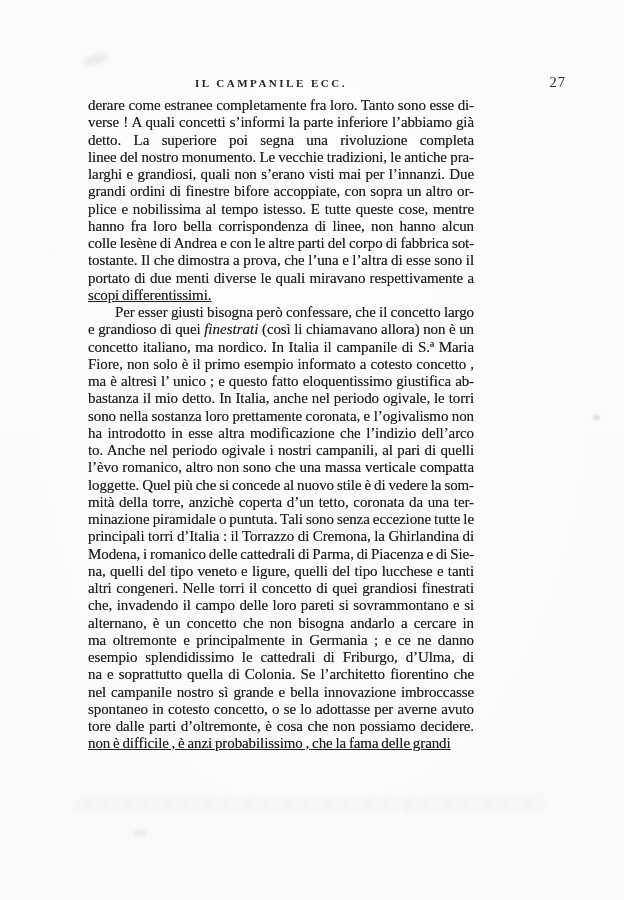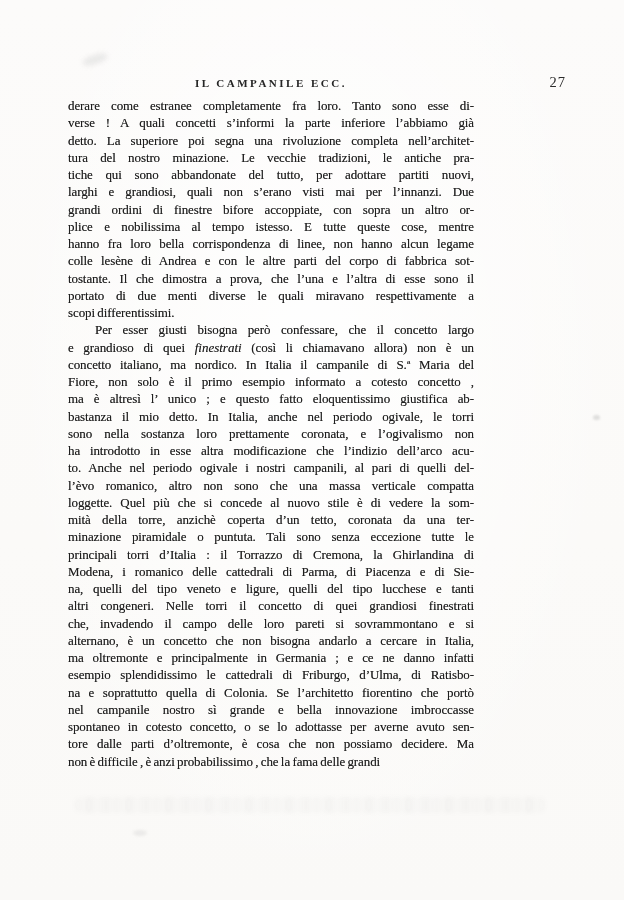--- a/index.html
+++ b/index.html
@@ -52,34 +52,36 @@
     letter-spacing: 1px;
     color: #2a2a2a;
   }
   .page-body {
     position: absolute;
     left: 68px;
     top: 97px;
     width: 406px;
   }
   .line {
-    font-size: 13px;
+    font-size: 15px;
     line-height: 17.25px;
     height: 17.25px;
     letter-spacing: -0.1px;
     word-spacing: -0.8px;
     text-align: justify;
     text-align-last: justify;
     white-space: normal;
     overflow: hidden;
     color: #1e1e1e;
     text-shadow: 0 0 0.4px rgba(20,20,20,0.55);
+    margin-left: 20px;
   }
   .line.para-end {
     text-align-last: left;
+    text-decoration: underline;
   }
   .line.indent {
     text-indent: 27px;
   }
   .line i {
     letter-spacing: 0;
   }
   
   .artifact {
     position: absolute;
@@ -139,22 +141,21 @@
 
   <header class="page-header">
     <div class="running-title">IL CAMPANILE ECC.</div>
     <div class="page-number">27</div>
   </header>
 
   <main class="page-body">
       <div class="line"><span>derare come estranee completamente fra loro. Tanto sono esse di-</span></div>
       <div class="line"><span>verse ! A quali concetti s’informi la parte inferiore l’abbiamo già</span></div>
       <div class="line"><span>detto. La superiore poi segna una rivoluzione completa nell’architet-</span></div>
-      <div class="line"><span>tura del nostro minazione. Le vecchie tradizioni, le antiche pra-</span></div>
-      <div class="line"><span>tiche qui sono abbandonate del tutto, per adottare partiti nuovi,</span></div>
+      <div class="line"><span>linee del nostro monumento. Le vecchie tradizioni, le antiche pra-</span></div>
       <div class="line"><span>larghi e grandiosi, quali non s’erano visti mai per l’innanzi. Due</span></div>
       <div class="line"><span>grandi ordini di finestre bifore accoppiate, con sopra un altro or-</span></div>
       <div class="line"><span>plice e nobilissima al tempo istesso. E tutte queste cose, mentre</span></div>
       <div class="line"><span>hanno fra loro bella corrispondenza di linee, non hanno alcun legame</span></div>
       <div class="line"><span>colle lesène di Andrea e con le altre parti del corpo di fabbrica sot-</span></div>
       <div class="line"><span>tostante. Il che dimostra a prova, che l’una e l’altra di esse sono il</span></div>
       <div class="line"><span>portato di due menti diverse le quali miravano respettivamente a</span></div>
       <div class="line para-end"><span>scopi differentissimi.</span></div>
       <div class="line indent"><span>Per esser giusti bisogna però confessare, che il concetto largo</span></div>
       <div class="line"><span>e grandioso di quei </span><i>finestrati</i><span> (così li chiamavano allora) non è un</span></div>

